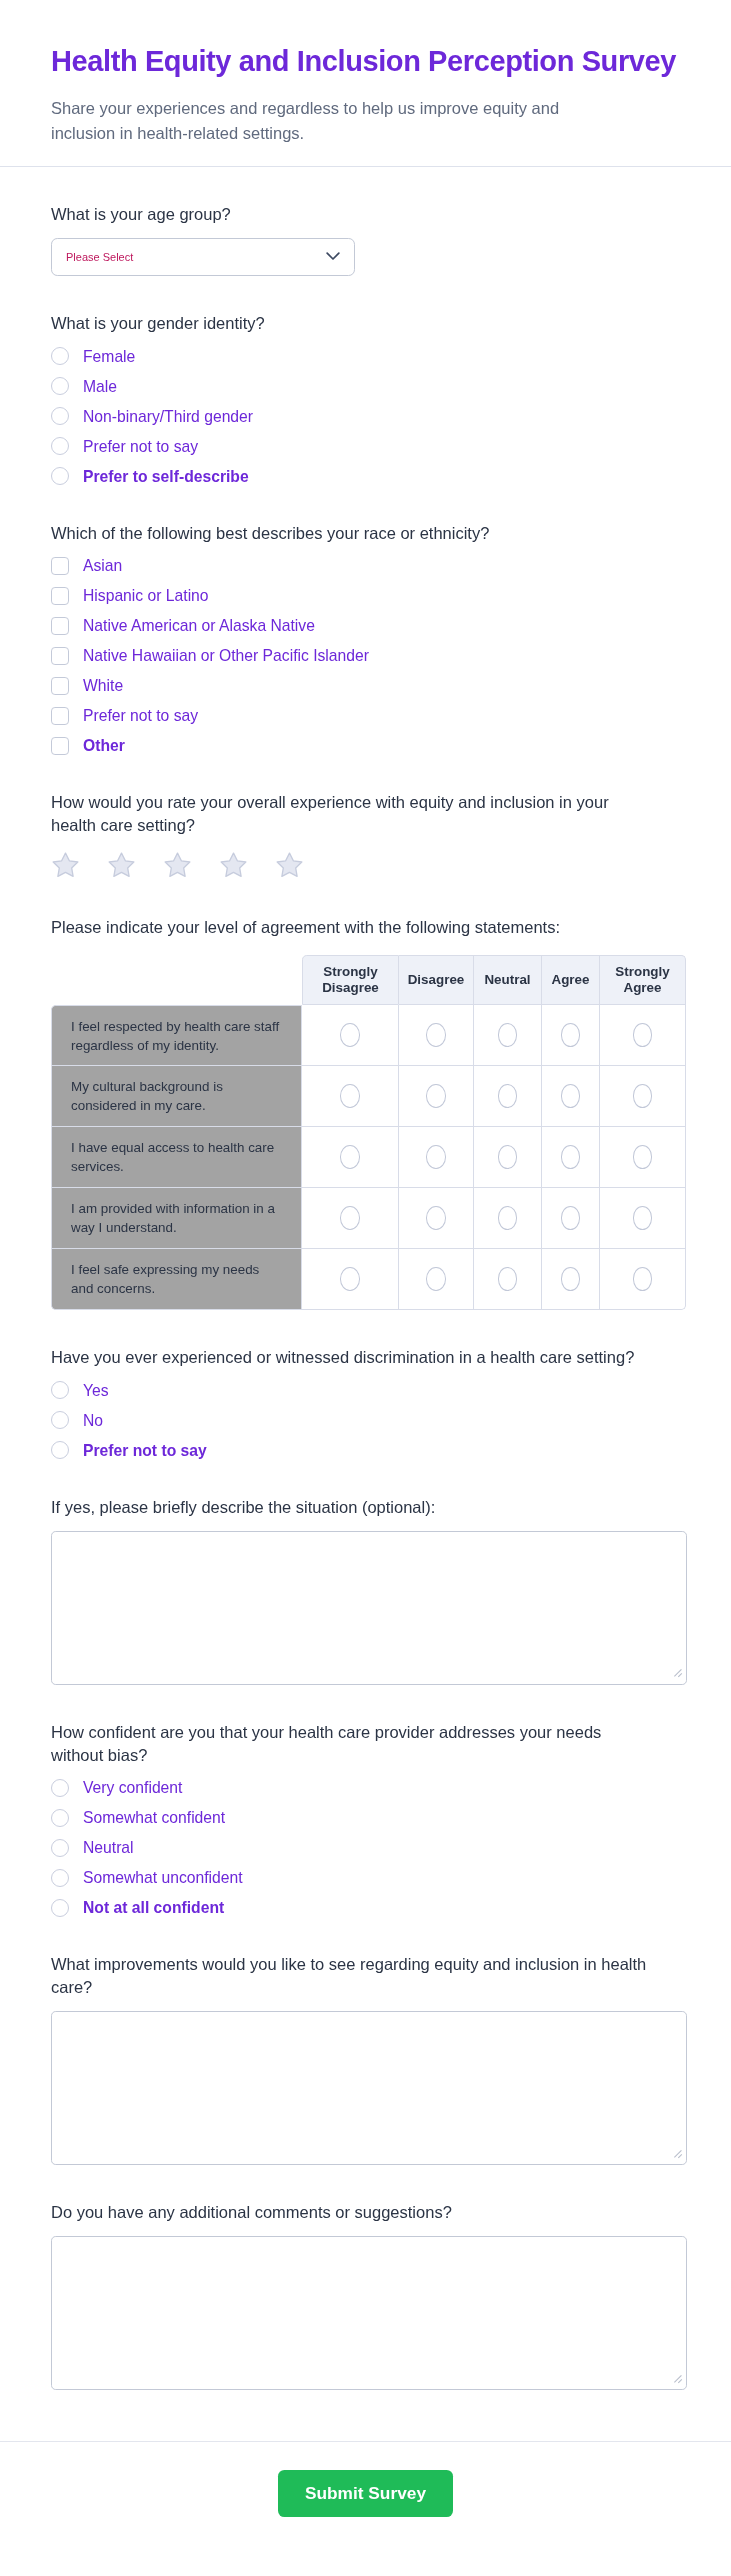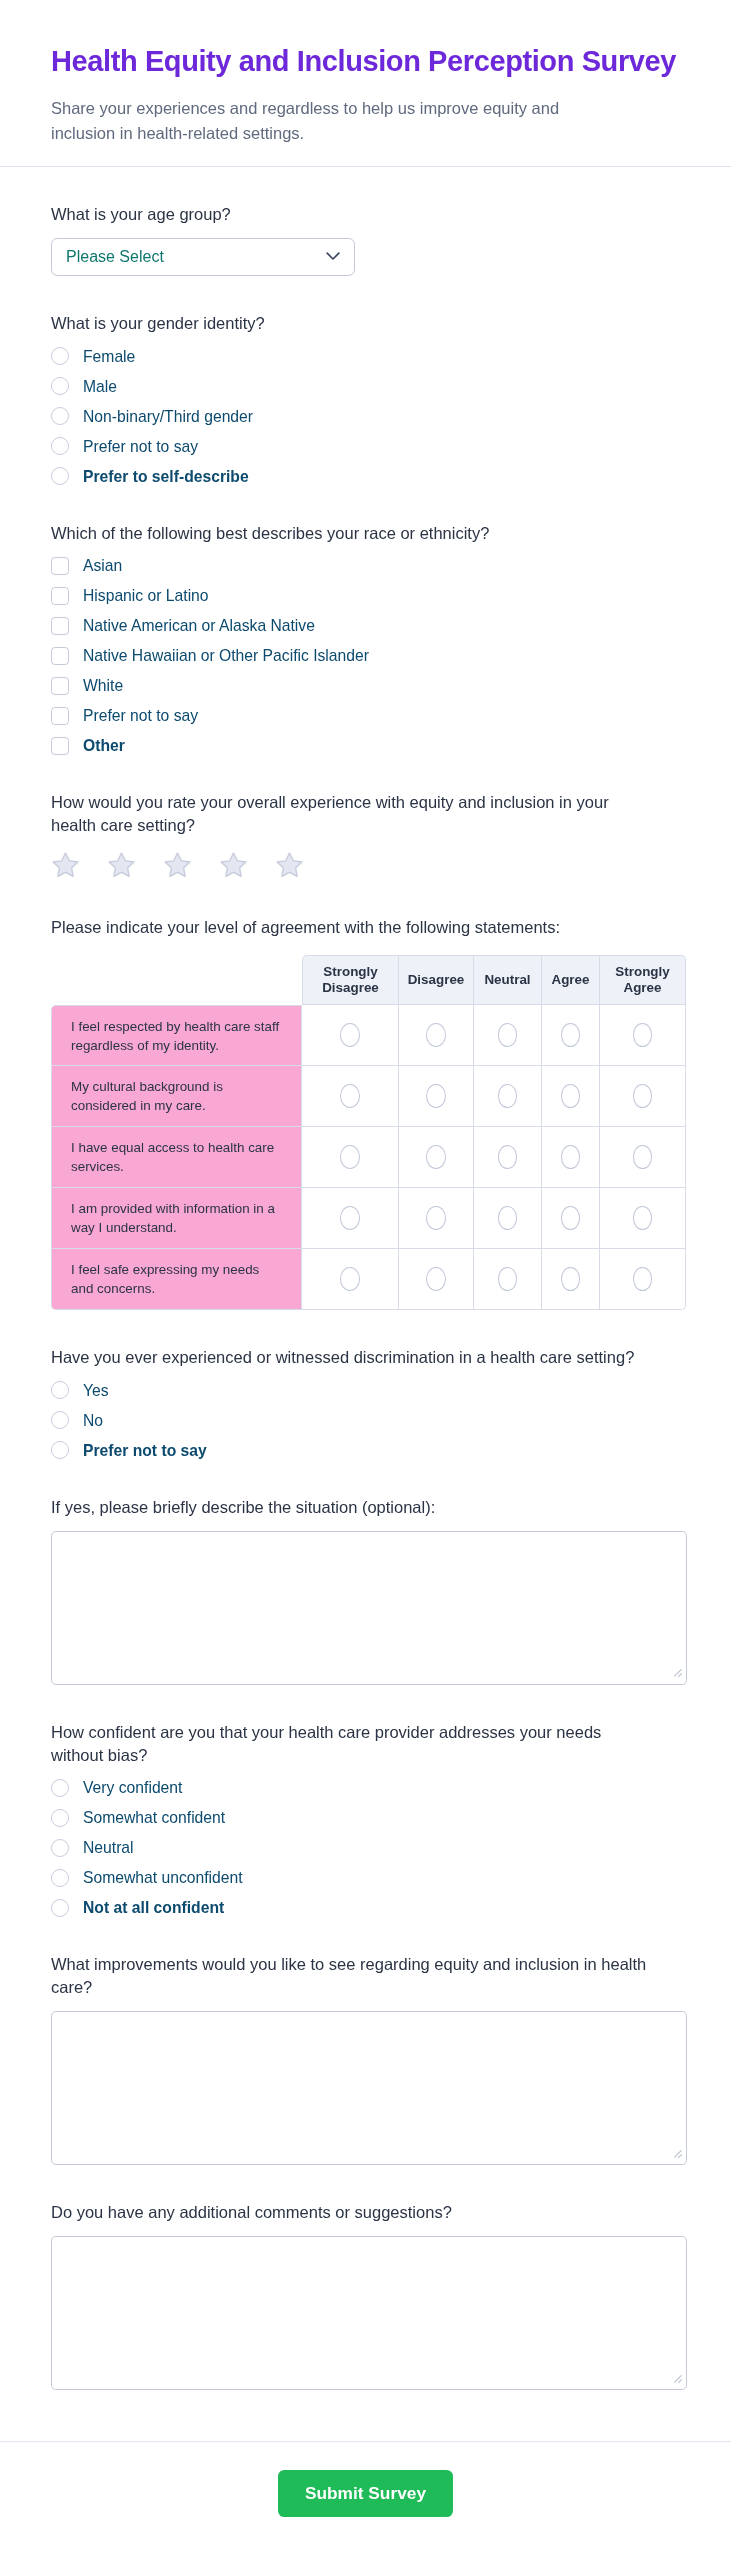--- a/index.html
+++ b/index.html
@@ -29,36 +29,36 @@
     font-size: 16.5px; line-height: 23px; font-weight: 500;
     color: #2b3445; margin-bottom: 11.8px; max-width: 597px;
   }
 
   
   .select-box {
     width: 304px; height: 38px; border: 0.8px solid #c3c9d6; border-radius: 6.3px;
     background: #fff; display: flex; align-items: center; justify-content: space-between;
     padding: 0 14px; cursor: pointer;
   }
-  .select-placeholder { font-size: 16px; color: #0f766e; }
+  .select-placeholder { font-size: 11px; color: #be185d; }
   .chevron { display: flex; align-items: center; }
 
   
   .opt-list { margin-top: 1.6px; }
   .opt-row { display: flex; align-items: center; gap: 14px; margin-bottom: 11px; cursor: pointer; }
   .opt-row:last-child { margin-bottom: 0; font-weight: bold; }
   .radio {
     width: 18px; height: 18px; border: 1.6px solid #c9cede; border-radius: 50%;
     background: #fff; flex-shrink: 0;
   }
   .checkbox {
     width: 18px; height: 18px; border: 1.2px solid #c4cad9; border-radius: 3.9px;
     background: #fff; flex-shrink: 0;
   }
-  .opt-label { font-size: 15.7px; color: #0c4a6e; line-height: 19px; }
+  .opt-label { font-size: 15.7px; color: #6d28d9; line-height: 19px; }
 
   
   .star-row { display: flex; gap: 27px; margin-top: 14px; }
   .star-btn { background: none; border: none; padding: 0; cursor: pointer; line-height: 0; }
 
   
   .tbl {
     margin-top: 15.7px;
     display: grid;
     grid-template-columns: 251px 97px 75px 68px 58px 86px;
@@ -68,21 +68,21 @@
   .tbl .blank { border: none; background: transparent; }
   .tbl .hcell {
     background: #eef1f8; border-top: 0.8px solid #d8dce8;
     display: flex; align-items: center; justify-content: center; text-align: center;
     font-size: 13.4px; line-height: 16.5px; font-weight: 600; color: #2b3445;
     min-height: 50px; padding: 6.3px 6.3px;
   }
   .tbl .hcell.first { border-left: 0.8px solid #d8dce8; border-top-left-radius: 4.7px; }
   .tbl .hcell.last { border-top-right-radius: 4.7px; }
   .tbl .scell {
-    background: #f9a8d4; border-left: 0.8px solid #d8dce8;
+    background: #a3a3a3; border-left: 0.8px solid #d8dce8;
     display: flex; align-items: center;
     font-size: 13.4px; line-height: 19px; color: #2b3445;
     min-height: 61px; padding: 7.9px 15.7px 7.9px 19px;
   }
   .tbl .scell.rfirst { border-top: 0.8px solid #d8dce8; border-top-left-radius: 4.7px; }
   .tbl .scell.rlast { border-bottom-left-radius: 4.7px; }
   .tbl .rcell { display: flex; align-items: center; justify-content: center; min-height: 61px; }
   .tbl .rcell.rbend { border-bottom-right-radius: 4.7px; }
   .tbl-radio {
     width: 19.7px; height: 23.6px; border: 1.3px solid #c2c8d8; border-radius: 50%;

